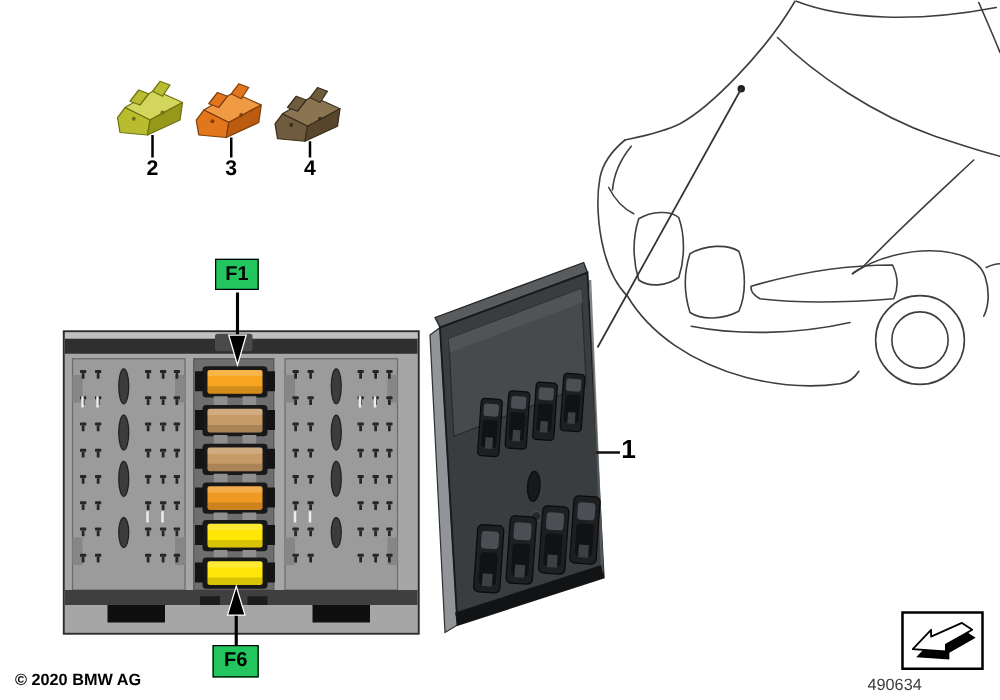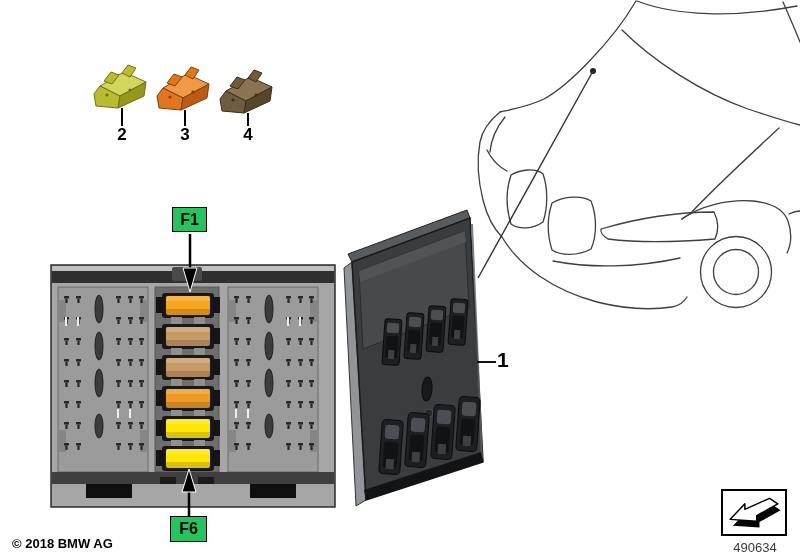--- a/index.html
+++ b/index.html
@@ -5,21 +5,21 @@
   html,body{margin:0;padding:0;background:#fff;}
   #screen{position:relative;width:800px;height:560px;background:#ffffff;overflow:hidden;
           font-family:"Liberation Sans",sans-serif;color:#000;}
   .abs{position:absolute;}
   .callout-box{position:absolute;border:1.6px solid #000;background:#22c55e;font-weight:bold;
                font-size:16px;display:flex;align-items:center;justify-content:center;
                box-sizing:border-box;cursor:pointer;}
   .num-label{position:absolute;font-weight:bold;font-size:17px;text-align:center;cursor:pointer;}
   .callout-one{position:absolute;font-weight:bold;font-size:21px;cursor:pointer;}
   .copyright{position:absolute;left:12px;top:536px;font-size:13px;font-weight:bold;}
-  .partnum{position:absolute;left:718px;top:540px;width:74px;text-align:center;
+  .partnum{position:absolute;left:694px;top:540px;width:74px;text-align:left;
            font-size:13px;color:#3c3c3c;}
   .footer-icon-box{position:absolute;left:721px;top:489px;width:66px;height:47px;
                    border:2px solid #000;background:#fff;box-sizing:border-box;cursor:pointer;}
   svg{display:block;}
 </style>
 </head>
 <body>
 
 <div id="screen">
 
@@ -303,21 +303,21 @@
       <path d="M487,150 C492,160 499,167 507,171"></path>
 
       <path d="M502,237 C520,267 553,290 597,302 C625,309 652,310 672,307 C679,306 684,302 687,297"></path>
       <path d="M553,261 C588,268 636,268 680,258"></path>
     </g>
 
     <circle cx="593" cy="71" r="3" fill="#222"></circle>
     <line x1="593" y1="71" x2="478" y2="278" stroke="#333" stroke-width="1.4"></line>
   </svg>
 
-  <div class="copyright">© 2018 BMW AG</div>
+  <div class="copyright">© 2020 BMW AG</div>
 
   <div class="footer-icon-box">
     <svg width="62" height="43" viewBox="0 0 66 47">
       <path d="M7,31 L23,14 L23,20 L50,8 L59,14 L36,27 L36,33 Z" transform="translate(3,7)" fill="#000"></path>
       <path d="M7,31 L23,14 L23,20 L50,8 L59,14 L36,27 L36,33 Z" fill="#fff" stroke="#000" stroke-width="1.6" stroke-linejoin="round"></path>
     </svg>
   </div>
   <div class="partnum">490634</div>
 
 </div>

